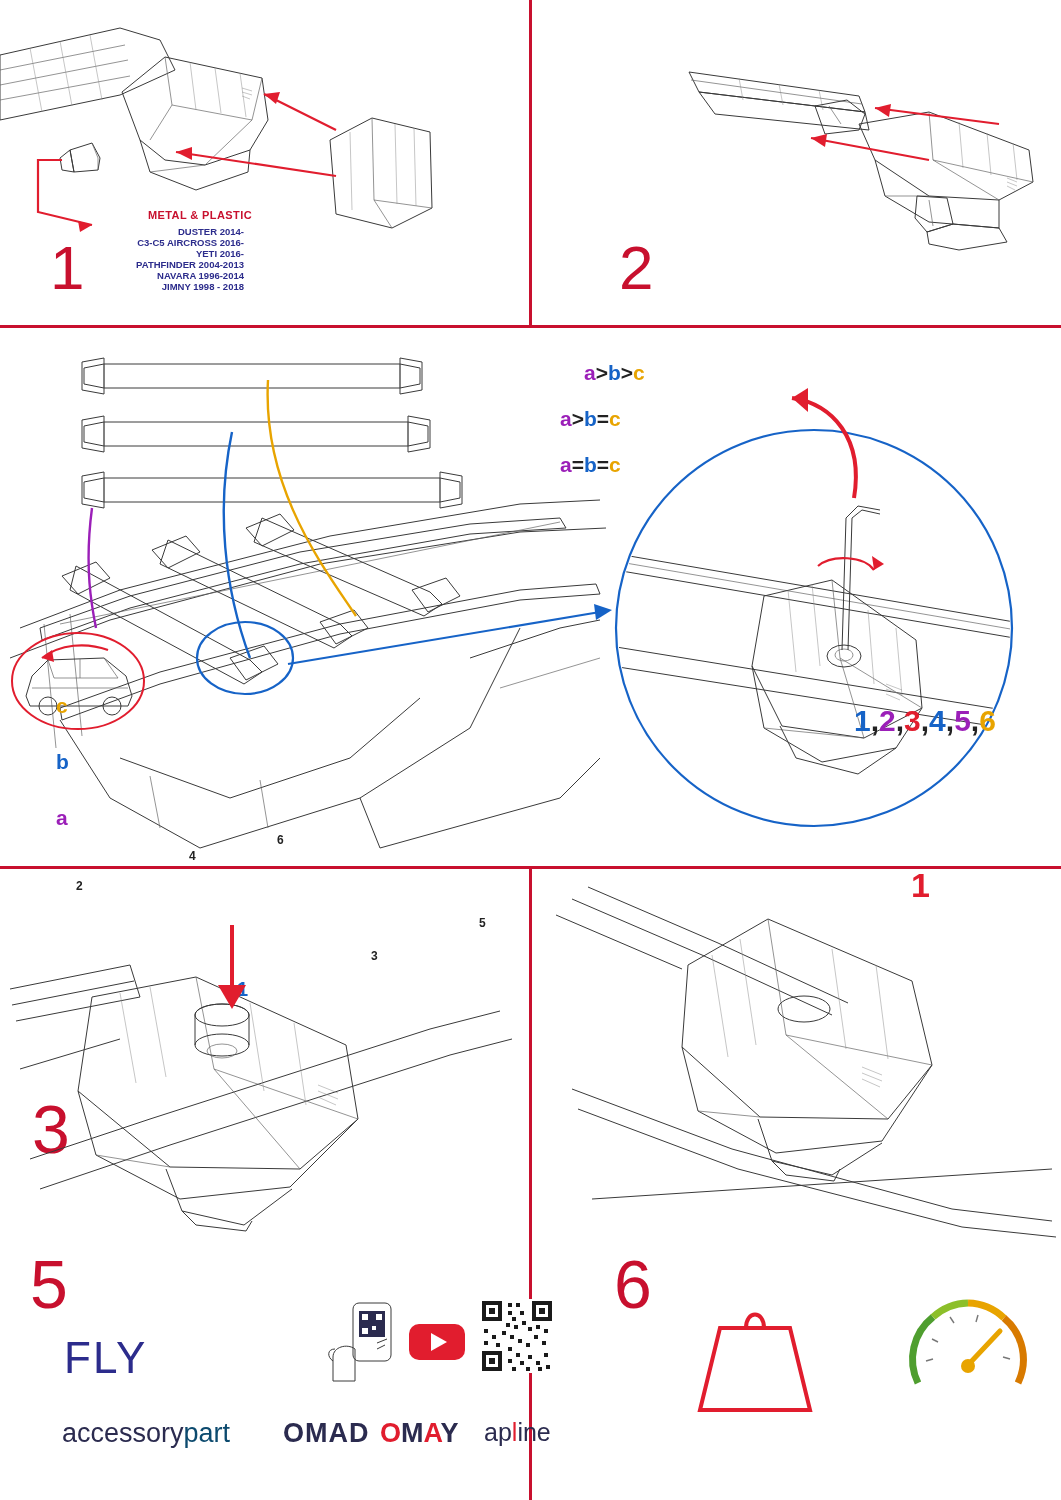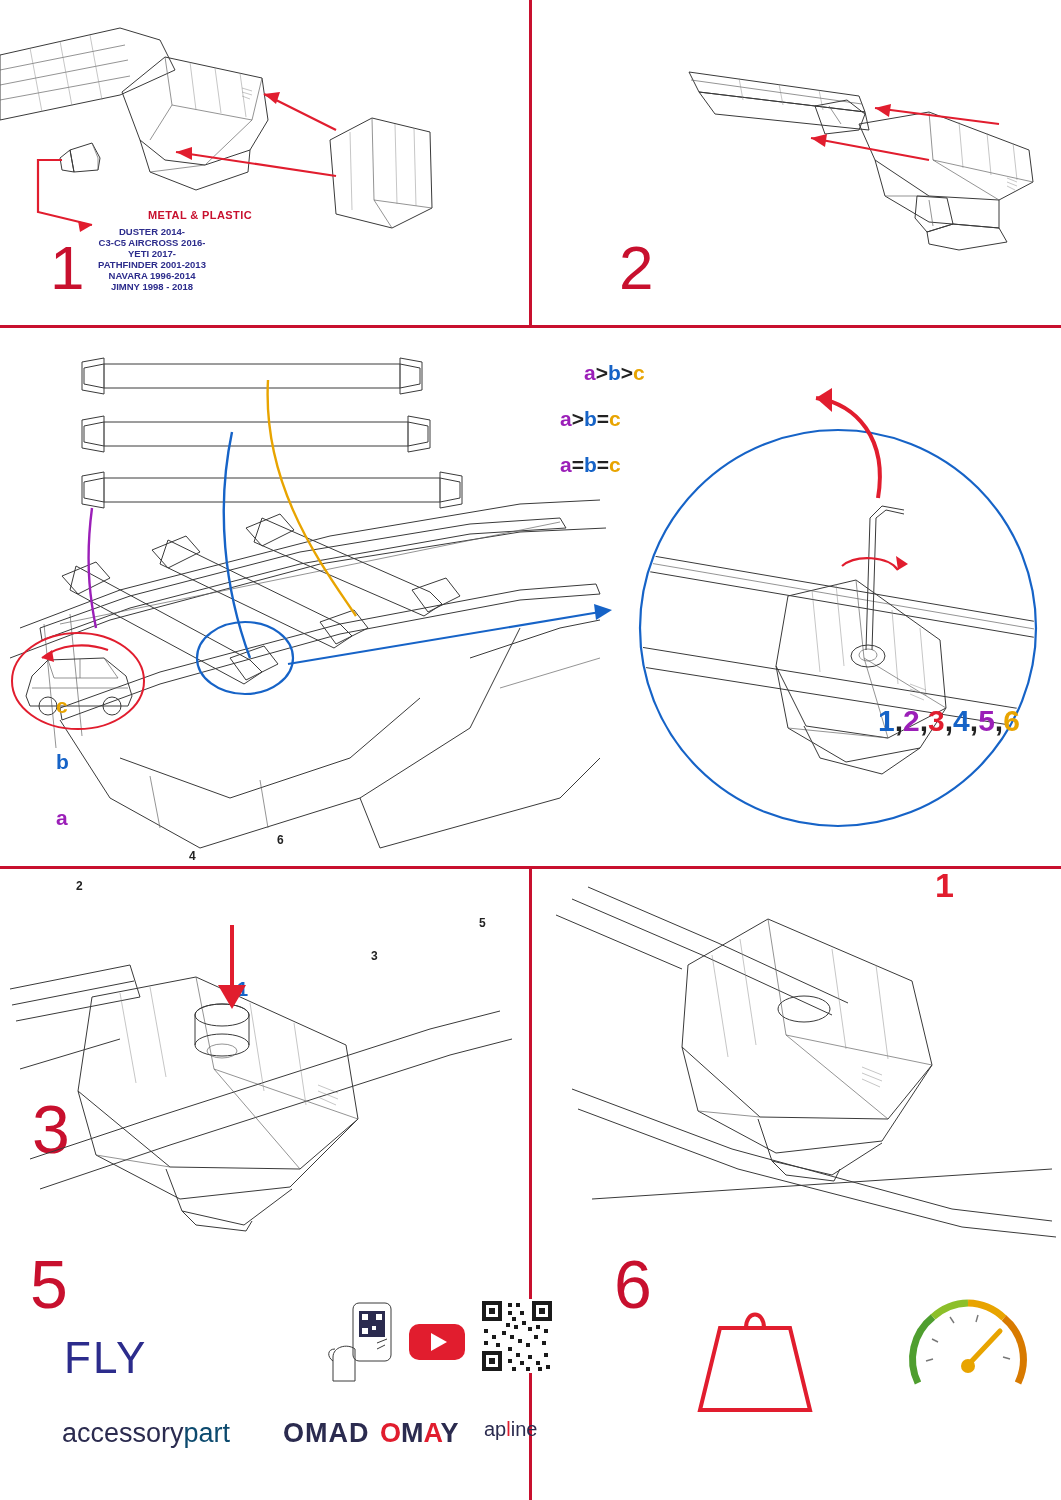--- a/index.html
+++ b/index.html
@@ -16,21 +16,21 @@
   svg{display:block;}
   .ln{fill:none;stroke:#3a3a3a;stroke-width:1;}
   .ln-thin{fill:none;stroke:#666;stroke-width:.7;}
   .ln-fine{fill:none;stroke:#8c8c8c;stroke-width:.5;}
   .arrow-red{fill:none;stroke:#e11d2e;stroke-width:2.2;}
   .arrow-blue{fill:none;stroke:#1663c7;stroke-width:2.2;}
   .circ-blue{fill:none;stroke:#1663c7;stroke-width:2.2;}
   .circ-red{fill:none;stroke:#e11d2e;stroke-width:2;}
 
   .metal-title{position:absolute;color:#c8102e;font-size:11px;font-weight:bold;letter-spacing:.4px;}
-  .carlist{position:absolute;color:#2c2c8c;font-size:9.5px;line-height:11px;text-align:center;font-weight:bold;}
+  .carlist{position:absolute;color:#2c2c8c;font-size:9.5px;line-height:11px;text-align:right;font-weight:bold;}
 
   .abc{position:absolute;font-size:21px;font-weight:bold;}
   .abc .a{color:#9b1fb8;}
   .abc .b{color:#1663c7;}
   .abc .c{color:#e8a400;}
   .abc .op{color:#222;}
 
   .label-letter{position:absolute;font-size:21px;font-weight:bold;}
   .num-small{position:absolute;font-size:12px;color:#222;font-weight:bold;}
 
@@ -45,21 +45,21 @@
   .badge-num{position:absolute;font-size:26px;font-weight:bold;color:#e11d2e;}
   .badge-blue{position:absolute;font-size:20px;font-weight:bold;color:#1663c7;}
   .fly{position:absolute;color:#2c2c8c;font-size:44px;letter-spacing:2px;font-family:"Liberation Sans",sans-serif;}
   .acc{position:absolute;font-size:27px;}
   .acc .dark{color:#2b2b4f;}
   .acc .red{color:#0c4a6e;}
   .omad{position:absolute;font-size:27px;color:#2b2b4f;font-weight:bold;letter-spacing:1px;}
   .omay{position:absolute;font-size:27px;font-weight:bold;}
   .omay .o{color:#e11d2e;}
   .omay .m{color:#2b2b4f;}
-  .apline{position:absolute;font-size:20px;color:#2b2b4f;}
+  .apline{position:absolute;font-size:25px;color:#2b2b4f;}
   .apline .bar{color:#e11d2e;}
 </style>
 </head>
 <body>
 
 <div class="sheet">
 
   <div class="hline" style="top:325px;"></div>
   <div class="hline" style="top:866px;"></div>
   <div class="vline" style="left:529px;top:0;height:325px;"></div>
@@ -117,22 +117,22 @@
       </g>
       <path d="M264 94 L280 92 L276 104 Z" fill="#e11d2e"></path>
       <path d="M176 152 L192 147 L192 160 Z" fill="#e11d2e"></path>
       <path d="M92 225 L78 221 L80 232 Z" fill="#e11d2e"></path>
     </svg>
 
     <div class="metal-title" style="left:148px;top:209px;">METAL &amp; PLASTIC</div>
     <div class="carlist" style="left:60px;top:226px;width:184px;">
       <div>DUSTER 2014-</div>
       <div>C3-C5 AIRCROSS 2016-</div>
-      <div>YETI 2017-</div>
-      <div>PATHFINDER 2001-2013</div>
+      <div>YETI 2016-</div>
+      <div>PATHFINDER 2004-2013</div>
       <div>NAVARA 1996-2014</div>
       <div>JIMNY 1998 - 2018</div>
     </div>
     <div class="stepnum" style="left:50px;top:232px;font-size:62px;">1</div>
   </div>
 
   <div class="panel" style="left:529px;top:0;width:532px;height:325px;">
     <svg width="532" height="325" viewBox="0 0 532 325">
 
       <g>
@@ -281,21 +281,21 @@
   <div class="abc" style="left:584px;top:361px;">
     <span class="a">a</span><span class="op">&gt;</span><span class="b">b</span><span class="op">&gt;</span><span class="c">c</span>
   </div>
   <div class="abc" style="left:560px;top:407px;">
     <span class="a">a</span><span class="op">&gt;</span><span class="b">b</span><span class="op">=</span><span class="c">c</span>
   </div>
   <div class="abc" style="left:560px;top:453px;">
     <span class="a">a</span><span class="op">=</span><span class="b">b</span><span class="op">=</span><span class="c">c</span>
   </div>
 
-  <div class="panel" style="left:620px;top:328px;width:441px;height:538px;">
+  <div class="panel" style="left:596px;top:328px;width:441px;height:538px;">
     <svg width="441" height="538" viewBox="0 0 441 538">
 
       <circle cx="218" cy="300" r="198" class="circ-blue"></circle>
 
       <g clip-path="url(#c4)">
         <defs>
             <clipPath id="c4">
               <circle cx="218" cy="300" r="196"></circle>
             </clipPath>
           </defs>

